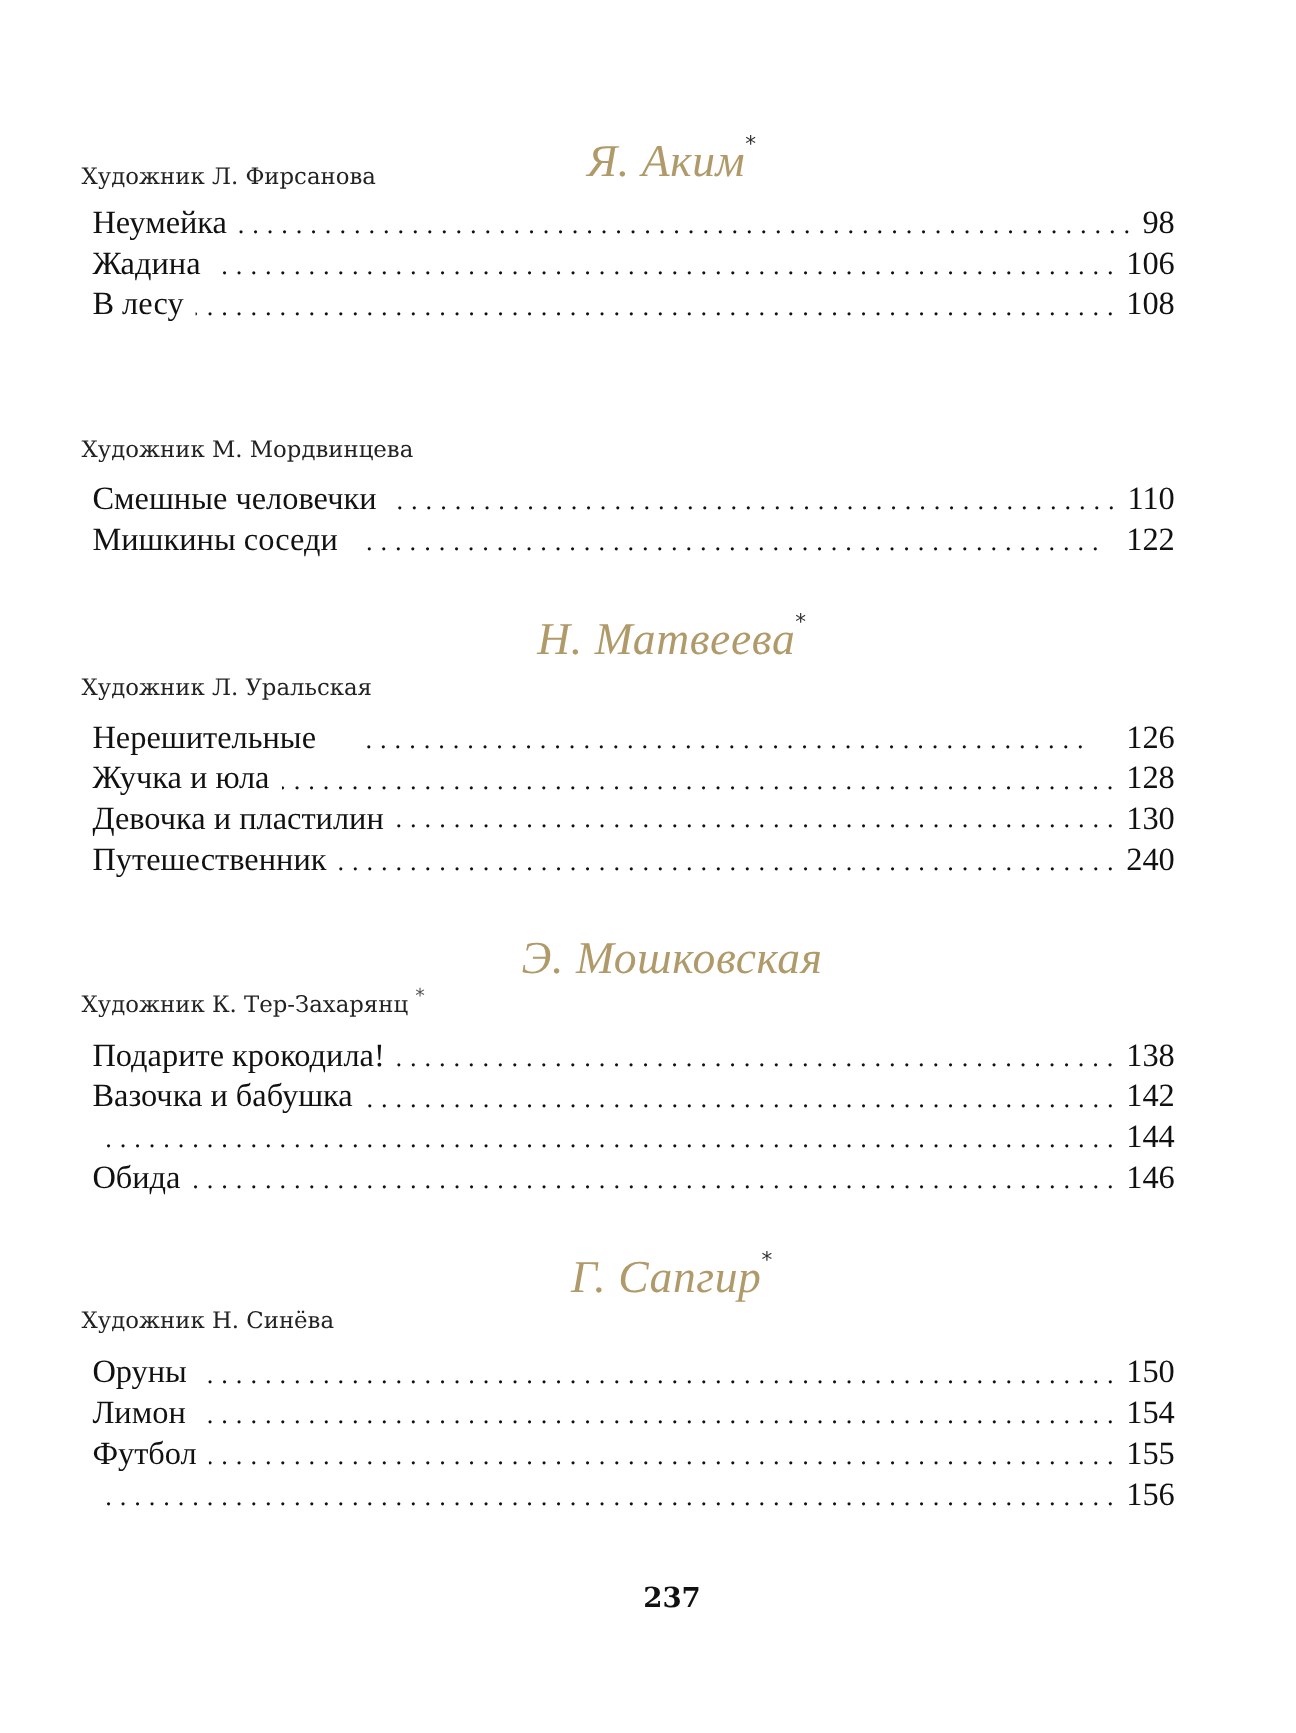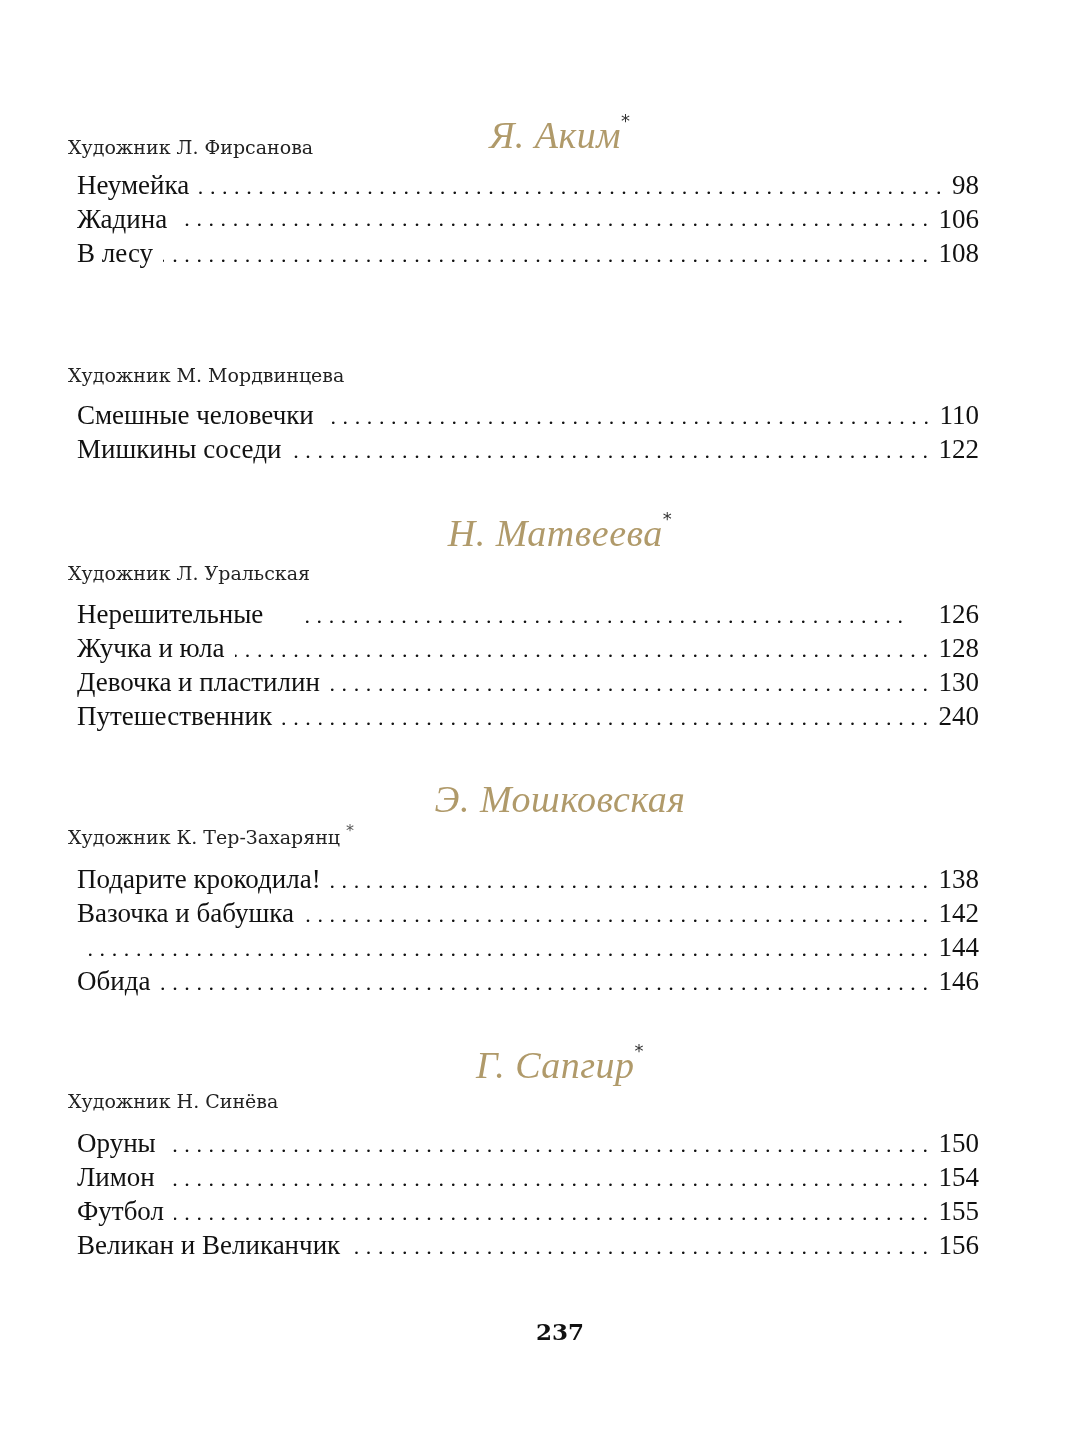--- a/index.html
+++ b/index.html
@@ -46,56 +46,56 @@
 
 <div class="page">
 
   <div class="author" style="top:116px;"><span>Я. Аким</span><span class="star">*</span></div>
   <div class="illustrator" style="top:138px;">Художник Л. Фирсанова</div>
   <div class="entry" style="top:168px;">
       <span class="title">Неумейка</span>
       <span class="dots">..................................................................................................</span>
       <span class="num">98</span>
     </div>
-  <div class="entry" style="top:202px;align-items:center;">
+  <div class="entry" style="top:202px;">
       <span class="title">Жадина</span>
       <span class="dots">..................................................................................................</span>
       <span class="num">106</span>
     </div>
   <div class="entry" style="top:236px;">
       <span class="title">В лесу</span>
       <span class="dots">..................................................................................................</span>
       <span class="num">108</span>
     </div>
 
   <div class="illustrator" style="top:366px;">Художник М. Мордвинцева</div>
   <div class="entry" style="top:398px;">
       <span class="title">Смешные человечки</span>
       <span class="dots">..................................................................................................</span>
       <span class="num">110</span>
     </div>
-  <div class="entry" style="top:432px;">
+  <div class="entry" style="top:432px;gap:12px;">
       <span class="title">Мишкины соседи</span>
       <span class="dots">..................................................................................................</span>
       <span class="num">122</span>
     </div>
 
   <div class="author" style="top:514px;"><span>Н. Матвеева</span><span class="star">*</span></div>
   <div class="illustrator" style="top:564px;">Художник Л. Уральская</div>
   <div class="entry" style="top:597px;gap:25px;">
       <span class="title">Нерешительные</span>
       <span class="dots">..................................................................................................</span>
       <span class="num">126</span>
     </div>
   <div class="entry" style="top:631px;">
       <span class="title">Жучка и юла</span>
       <span class="dots">..................................................................................................</span>
       <span class="num">128</span>
     </div>
-  <div class="entry" style="top:665px;">
+  <div class="entry" style="top:665px;align-items:flex-end;">
       <span class="title">Девочка и пластилин</span>
       <span class="dots">..................................................................................................</span>
       <span class="num">130</span>
     </div>
   <div class="entry" style="top:699px;">
       <span class="title">Путешественник</span>
       <span class="dots">..................................................................................................</span>
       <span class="num">240</span>
     </div>
 
@@ -132,19 +132,18 @@
       <span class="title">Лимон</span>
       <span class="dots">..................................................................................................</span>
       <span class="num">154</span>
     </div>
   <div class="entry" style="top:1194px;">
       <span class="title">Футбол</span>
       <span class="dots">..................................................................................................</span>
       <span class="num">155</span>
     </div>
   <div class="entry" style="top:1228px;">
-      <span class="title">Великан и Великанчик</span>
       <span class="dots">..................................................................................................</span>
       <span class="num">156</span>
     </div>
 
   <div class="pagenum">237</div>
 </div>
 
 </body></html>

